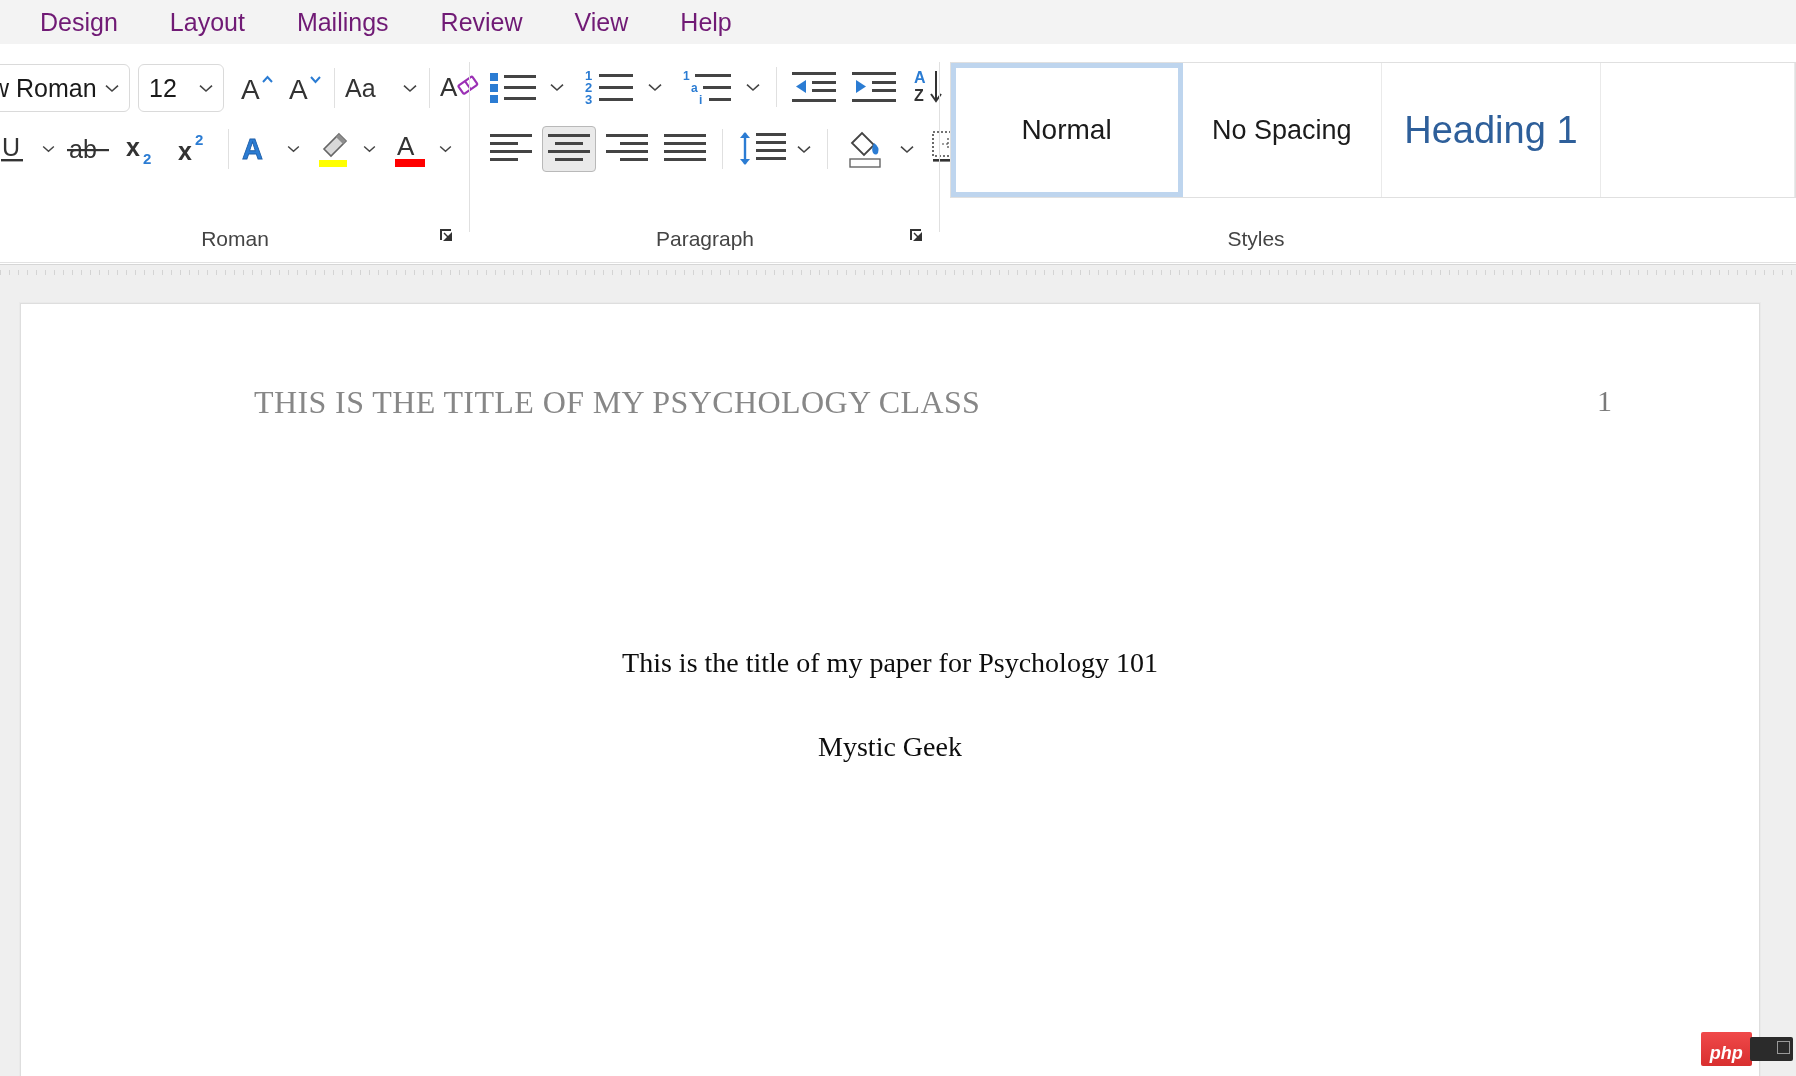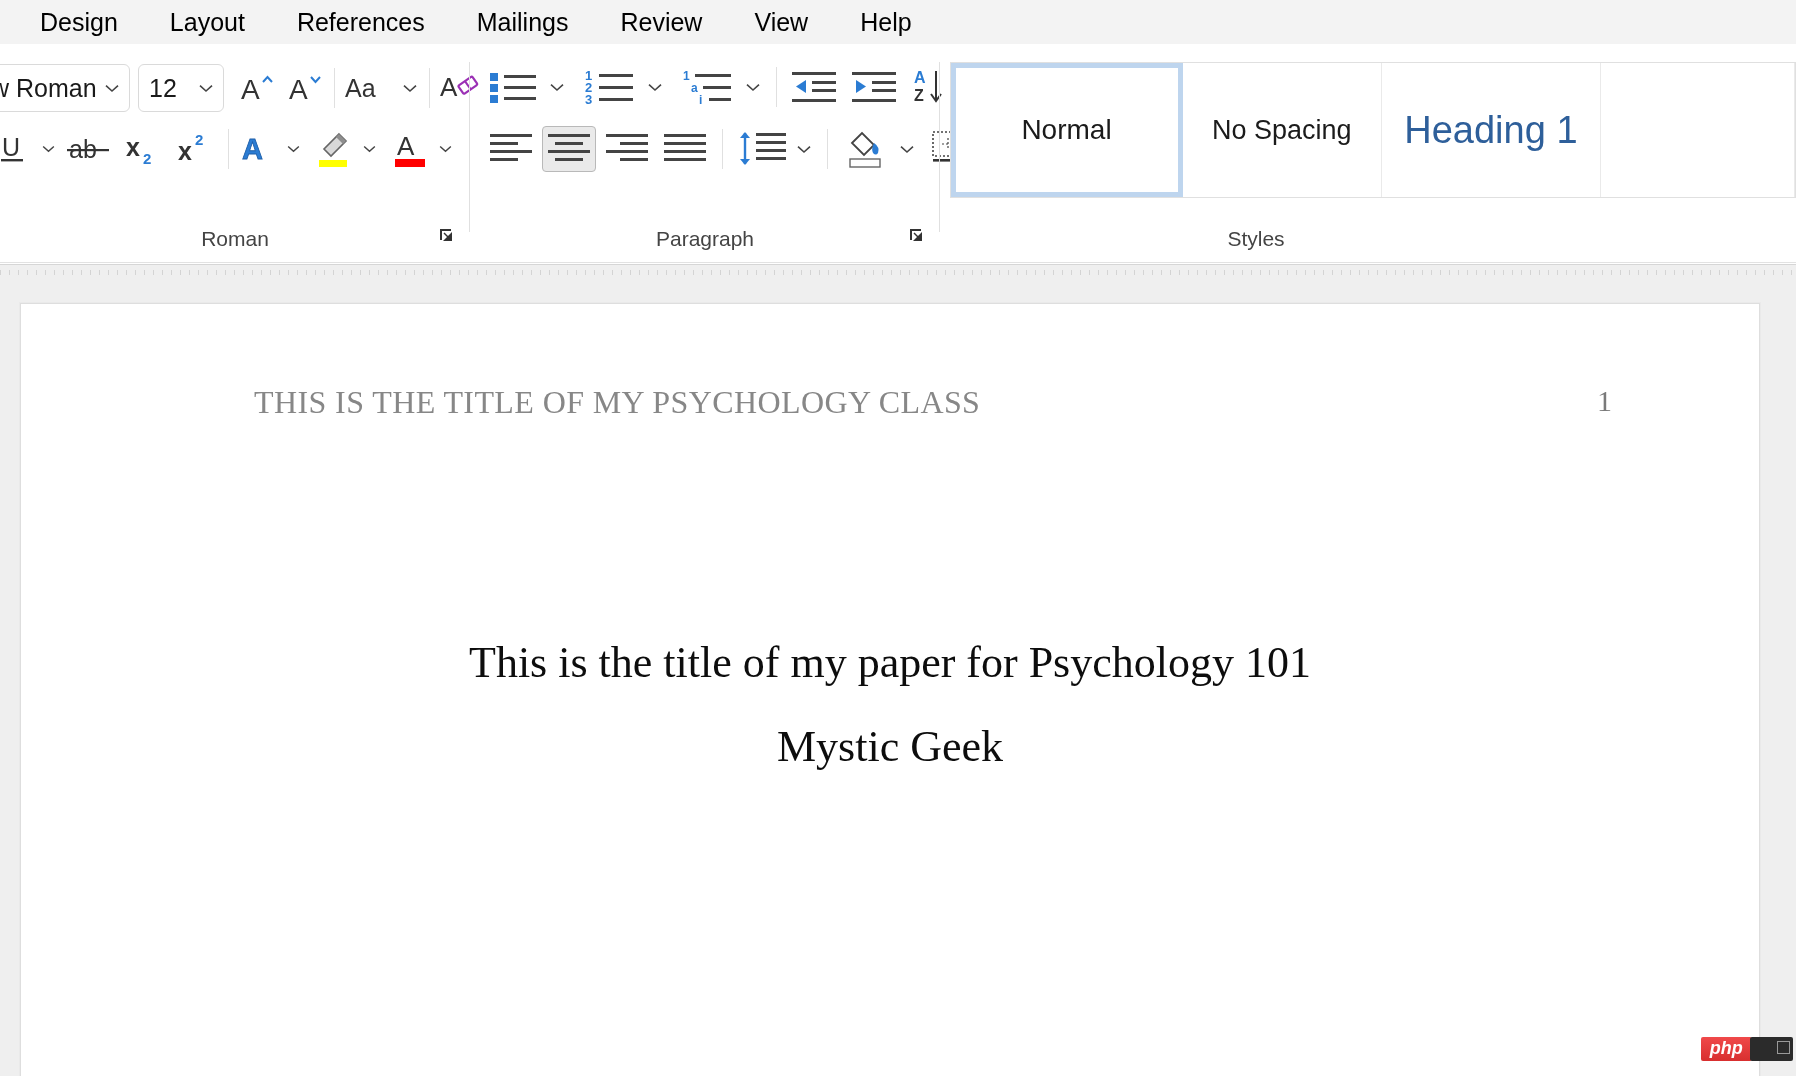--- a/index.html
+++ b/index.html
@@ -12,21 +12,21 @@
   #app { position: relative; width: 1796px; height: 1076px; background:#ffffff; }
 
   
   .tabbar {
     position: absolute; left:0; top:0; width:1796px; height:44px;
     background:#f3f3f3;
     display:flex; align-items:center;
     padding-left: 14px;
   }
   .tab {
-    font-size: 25px; color:#000000;
+    font-size: 25px; color:#701a75;
     padding: 0 26px; line-height: 44px;
     white-space: nowrap; cursor: default;
   }
 
   
   .ribbon {
     position:absolute; left:0; top:44px; width:1796px; height:219px;
     background:#ffffff;
     border-bottom: 1px solid #e2e2e2;
   }
@@ -128,52 +128,51 @@
     position:absolute; right:175px; top:0;
     font-family:"Liberation Serif", serif;
     font-size:30px; color:#7a7a7a;
   }
   .body-block {
     position:absolute; left:0; top:330px; width:100%;
     text-align:center;
     font-family:"Liberation Serif", serif;
     color:#0d0d0d;
   }
-  .body-line { font-size:44px; line-height:58px; white-space:nowrap; }
+  .body-line { font-size:28px; line-height:58px; white-space:nowrap; }
 
   
   .watermark {
     position:absolute; right:3px; bottom:14px;
     display:flex; align-items:center; height:26px;
   }
   .wm-php {
     background: linear-gradient(#f0494a,#d82f2f);
     color:#fff; font-style:italic; font-weight:bold;
-    font-size:18px; padding:2px 9px 3px; line-height:19px;
+    font-size:18px; padding:12px 9px 3px; line-height:19px;
     border-radius:2px;
   }
   .wm-dark {
     background:#2b2b2b; color:#2b2b2b; font-size:14px;
     padding:4px 10px 5px; line-height:15px; border-radius:2px;
     margin-left:-2px; position:relative;
   }
   .wm-dark::after {
     content:""; position:absolute; right:3px; top:4px;
     width:11px; height:11px; border:1px solid #999;
   }
 </style>
 </head>
 <body>
 
 <div id="app">
 
   <div class="tabbar">
     <div class="tab">Design</div>
     <div class="tab">Layout</div>
-    <div class="tab">References</div>
     <div class="tab">Mailings</div>
     <div class="tab">Review</div>
     <div class="tab">View</div>
     <div class="tab">Help</div>
   </div>
 
   <div class="ribbon">
 
     <div class="grp" style="left:0; width:470px;">
 

